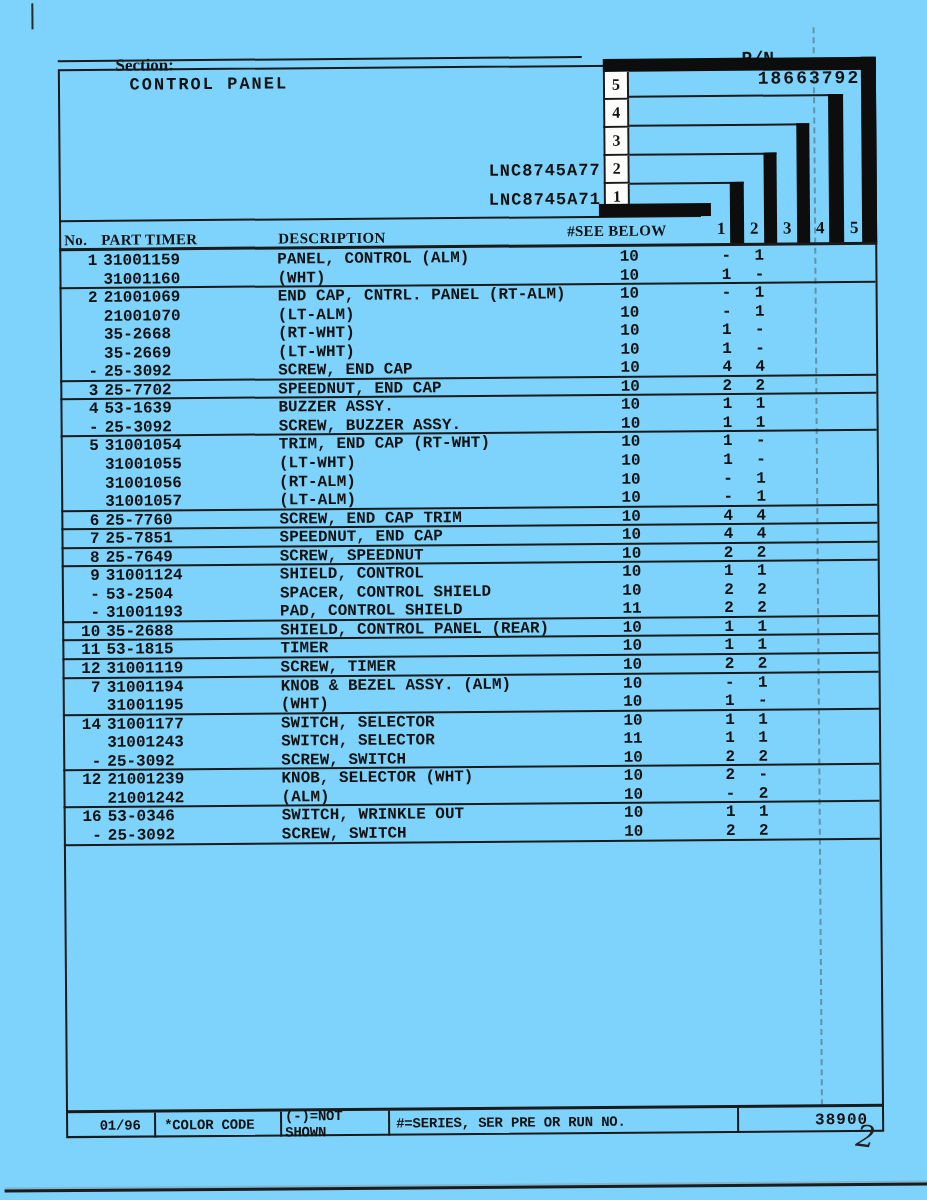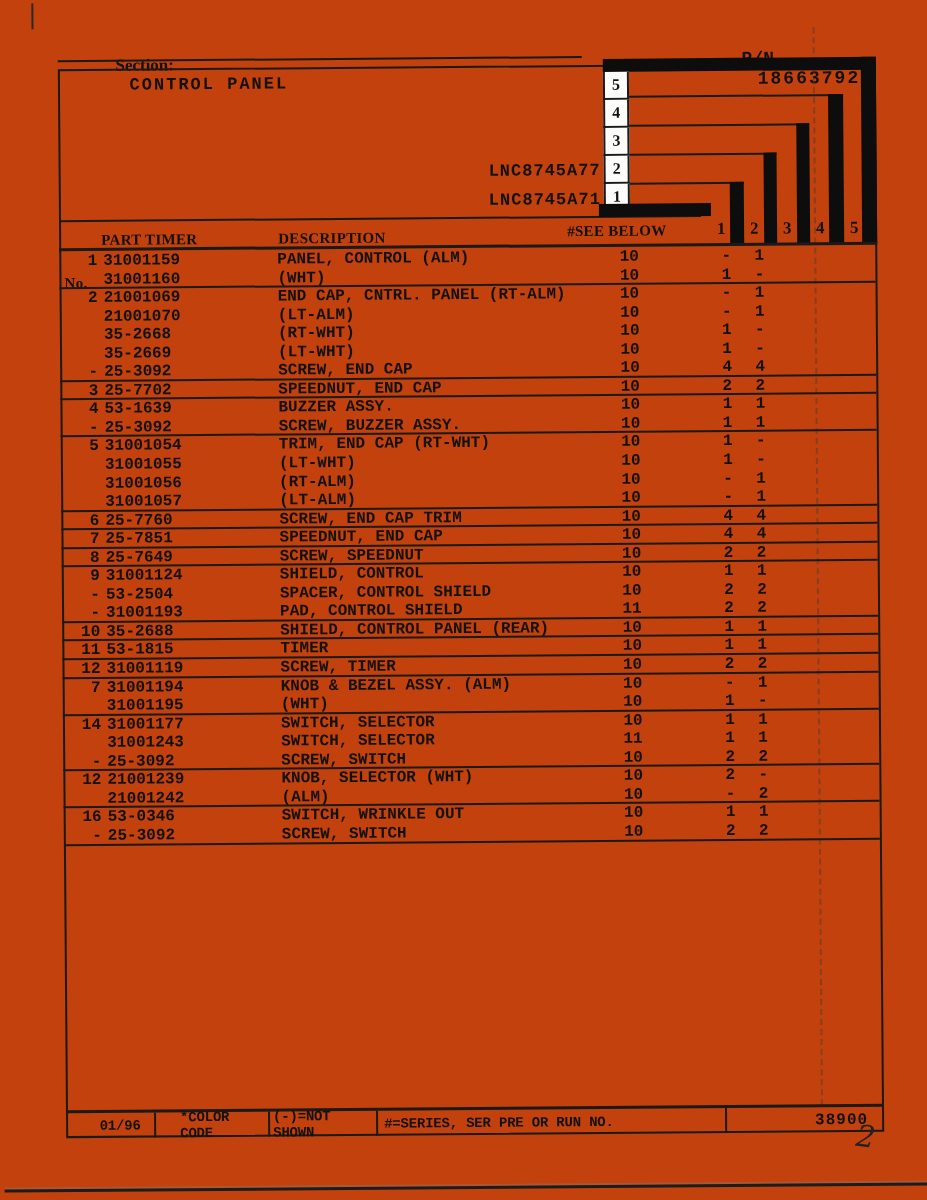--- a/index.html
+++ b/index.html
@@ -1,19 +1,19 @@
 <!DOCTYPE html>
 <html><head>
 <meta charset="utf-8">
 <style>
   * { box-sizing: border-box; margin: 0; padding: 0; }
   html,body { background:#ffffff; }
   .page {
     position: relative; width: 927px; height: 1200px;
-    background: #c2410c; overflow: hidden;
+    background: #7dd3fc; overflow: hidden;
     font-family: "Liberation Mono", "DejaVu Sans Mono", monospace;
     color: #121212;
   }
   .rot { position:absolute; inset:0; transform: rotate(-0.45deg); transform-origin: 50% 50%; }
   .abs { position:absolute; }
 
   
   .tick { left:36px; top:0; width:2px; height:26px; background:#2a2a2a; }
   .scanline { left:0; top:1186px; width:927px; height:3px; background:#1c1c1c;
               box-shadow: 0 -2px 0 rgba(130,130,130,0.35); }
@@ -53,21 +53,21 @@
   .model { width:152px; text-align:right; font-weight:bold; font-size:17px; letter-spacing:1px; }
   .model1 { left:452px; top:162px; }
   .model2 { left:452px; top:191px; }
   .scol { position:absolute; top:221px; width:18px; text-align:center;
           font-family:"Liberation Serif", serif; font-weight:bold; font-size:17px; }
   .sc1{left:715px;} .sc2{left:748px;} .sc3{left:781px;} .sc4{left:814px;} .sc5{left:848px;}
 
   
   .th { position:absolute; top:229px; font-family:"Liberation Serif", serif;
         font-weight:bold; font-size:15px; letter-spacing:0.3px; }
-  .th-no   { left:67px;margin-top:43px; }
+  .th-no   { left:67px; }
   .th-part { left:104px; }
   .th-desc { left:281px; }
   .th-see  { left:570px; top:224px;text-align:center; }
   .head-underline { left:62px; top:245px; width:818px; height:3px; background:#1a1a1a; }
 
   
   .tbody { left:62px; top:249px; width:816px; }
   .trow { position:relative; height:18.55px; }
   .trow.sep { border-bottom:2px solid #1a1a1a; }
   .cell { position:absolute; top:0; line-height:18.4px; font-weight:bold;
@@ -82,21 +82,21 @@
   
   .dashline { left:817px; top:30px; width:0; height:1078px;
               border-left:2px dashed rgba(60,60,60,0.42); }
 
   
   .footer { left:62px; top:1107px; width:818px; height:28px;
             border-top:3px solid #1a1a1a; display:flex;
             font-weight:bold; font-size:14px; letter-spacing:-0.2px; }
   .fcell { border-right:2px solid #1a1a1a; display:flex; align-items:center; height:100%; }
   .f-date   { width:90px;  justify-content:center;padding-left:20px; }
-  .f-color  { width:114px; padding-left:24px; }
+  .f-color  { width:126px; padding-left:8px; }
   .f-ns     { width:108px; padding-left:3px; }
   .f-series { width:349px; padding-left:6px; }
   .f-code   { flex:1; border-right:none; justify-content:flex-end;
               padding-right:16px; font-size:16px; letter-spacing:1px; }
 
   .hand { left:852px; top:1122px; font-family:"DejaVu Serif", serif; font-style:italic;
           font-size:30px; color:#222; transform:rotate(8deg); font-weight:normal; }
 </style>
 </head>
 <body>

